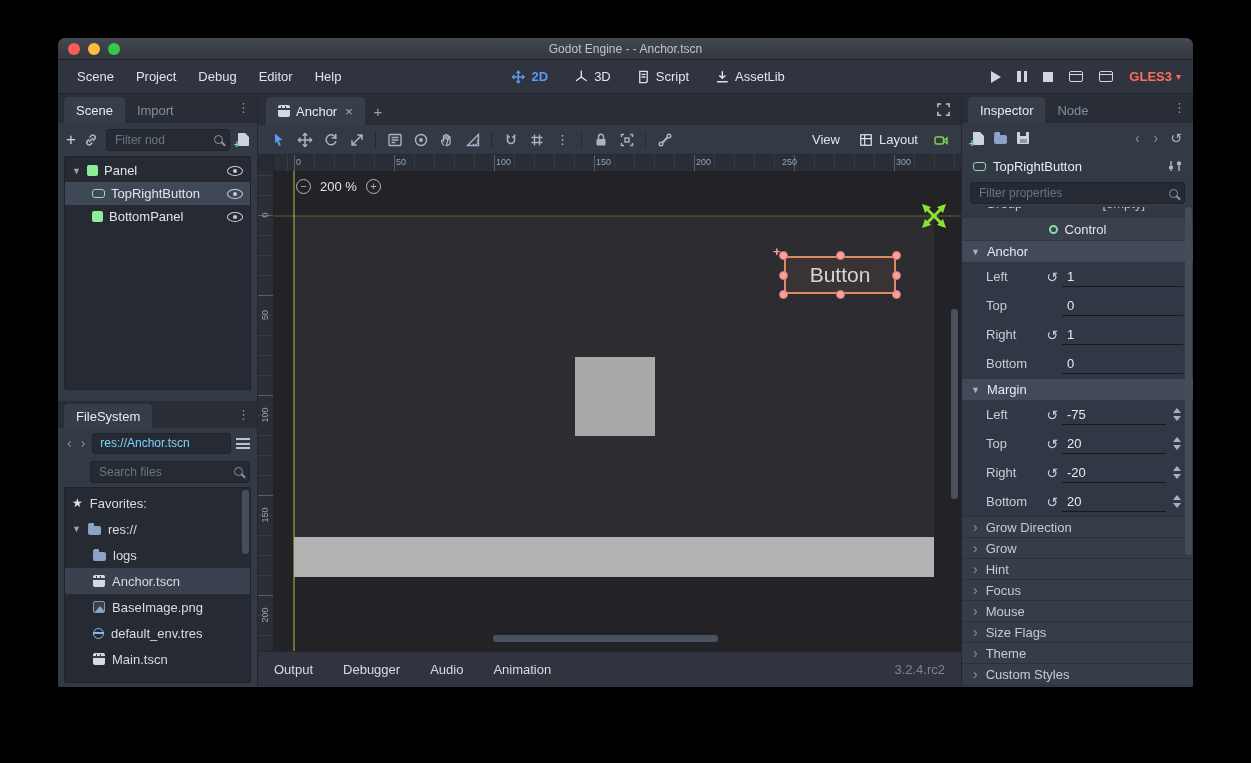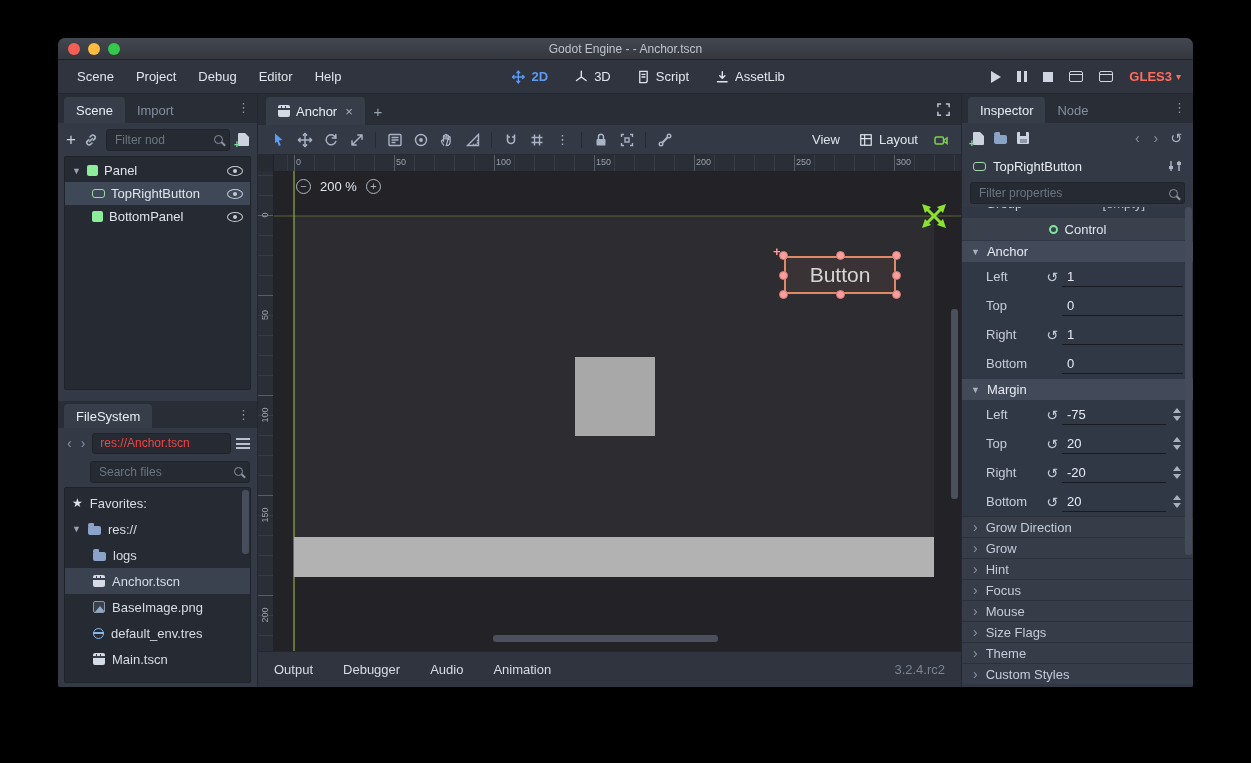--- a/index.html
+++ b/index.html
@@ -84,21 +84,21 @@
   .trow{height:23px;display:flex;align-items:center;gap:6px;padding:0 7px;font-size:13px;color:#dfe4ec;}
   .trow.sel{background:#3f4856;}
   .trow .exp{color:#9aa3b2;font-size:9px;width:9px;flex:none;}
   .trow.child{padding-left:27px;}
   .dock-gap{height:11px;flex:none;}
 
   
   .fs{flex:1;min-height:0;display:flex;flex-direction:column;}
   .fs-nav{height:30px;flex:none;display:flex;align-items:center;gap:5px;padding:0 7px;}
   .chev{color:#8a93a3;font-size:14px;padding:0 2px;}
-  .pathbox{flex:1;min-width:0;height:21px;background:#262b33;border:1px solid #1f242b;border-radius:3px;color:#ef4444;
+  .pathbox{flex:1;min-width:0;height:21px;background:#262b33;border:1px solid #1f242b;border-radius:3px;color:#7dd3fc;
            font-size:12px;display:flex;align-items:center;padding:0 7px;white-space:nowrap;overflow:hidden;}
   .fs-search{height:27px;flex:none;display:flex;align-items:center;padding:0 7px;margin-left:25px;}
   .fs-list{flex:1;min-height:0;margin:2px 6px 4px;background:#262b33;border:1px solid #1f242b;border-radius:2px;
            overflow:hidden;position:relative;padding-top:2px;}
   .frow{height:26px;display:flex;align-items:center;gap:7px;padding:0 7px;font-size:13px;color:#d6dce6;}
   .frow.child{padding-left:28px;}
   .frow.sel{background:#3a4250;}
   .fs-scroll{position:absolute;right:1px;top:2px;width:7px;height:64px;background:#474e5b;border-radius:3px;}
 
   
@@ -495,21 +495,21 @@
         </div>
 
         <div class="rulerx-row">
           <div class="ruler-corner"></div>
           <div class="rulerx">
             <span class="rh" style="left:22px;">0</span>
             <span class="rh" style="left:122px;">50</span>
             <span class="rh" style="left:222px;">100</span>
             <span class="rh" style="left:322px;">150</span>
             <span class="rh" style="left:422px;">200</span>
-            <span class="rh" style="left:522px;">250</span>
+            <span class="rh" style="left:508px;">250</span>
             <span class="rh" style="left:622px;">300</span>
           </div>
         </div>
 
         <div class="canvas-row">
           <div class="rulery">
             <span class="rv" style="top:39px;">0</span>
             <span class="rv" style="top:139px;">50</span>
             <span class="rv" style="top:239px;">100</span>
             <span class="rv" style="top:339px;">150</span>

